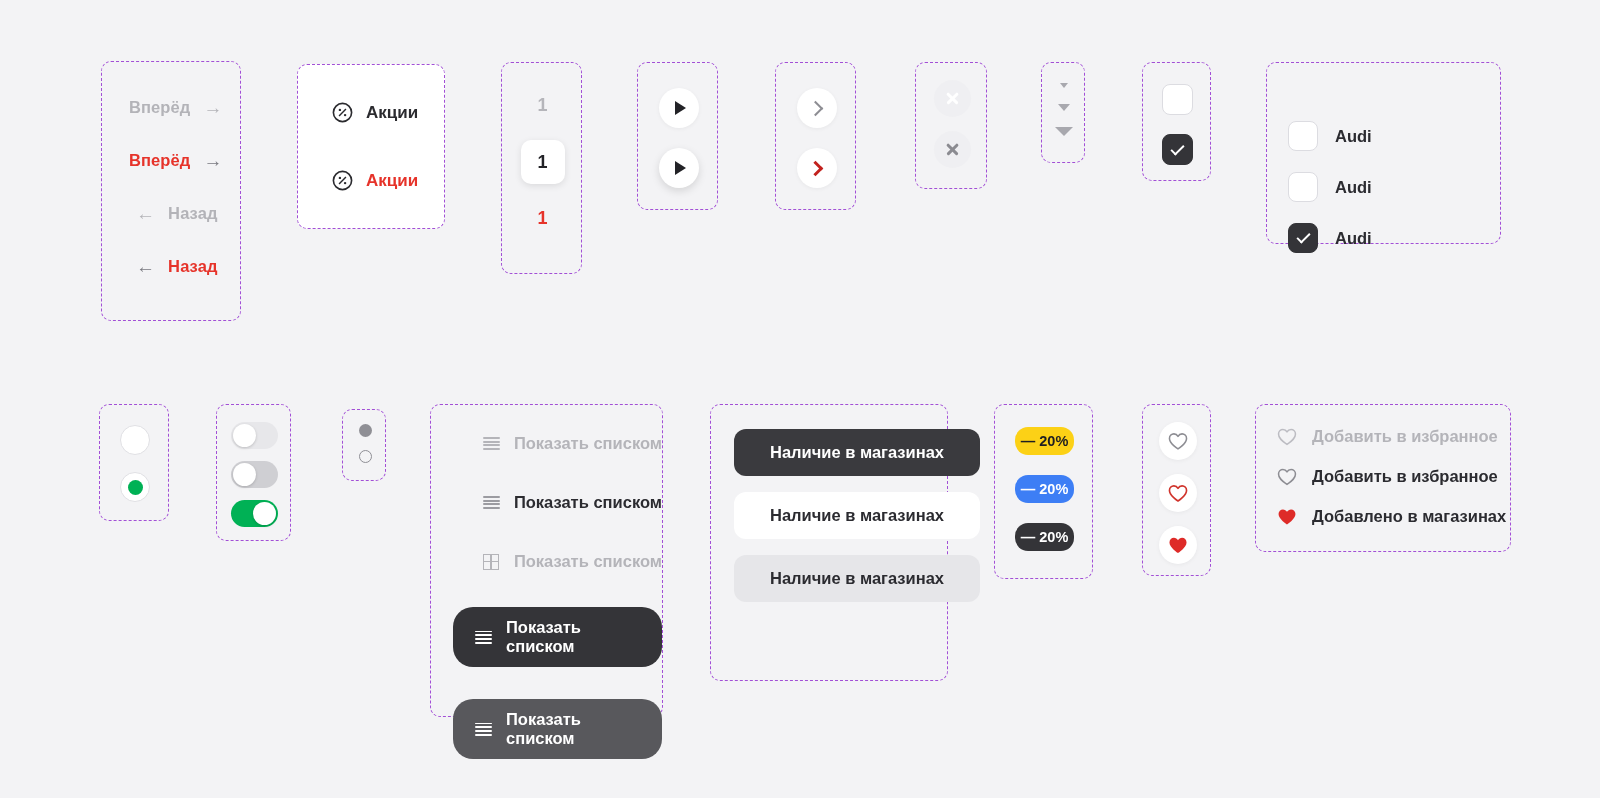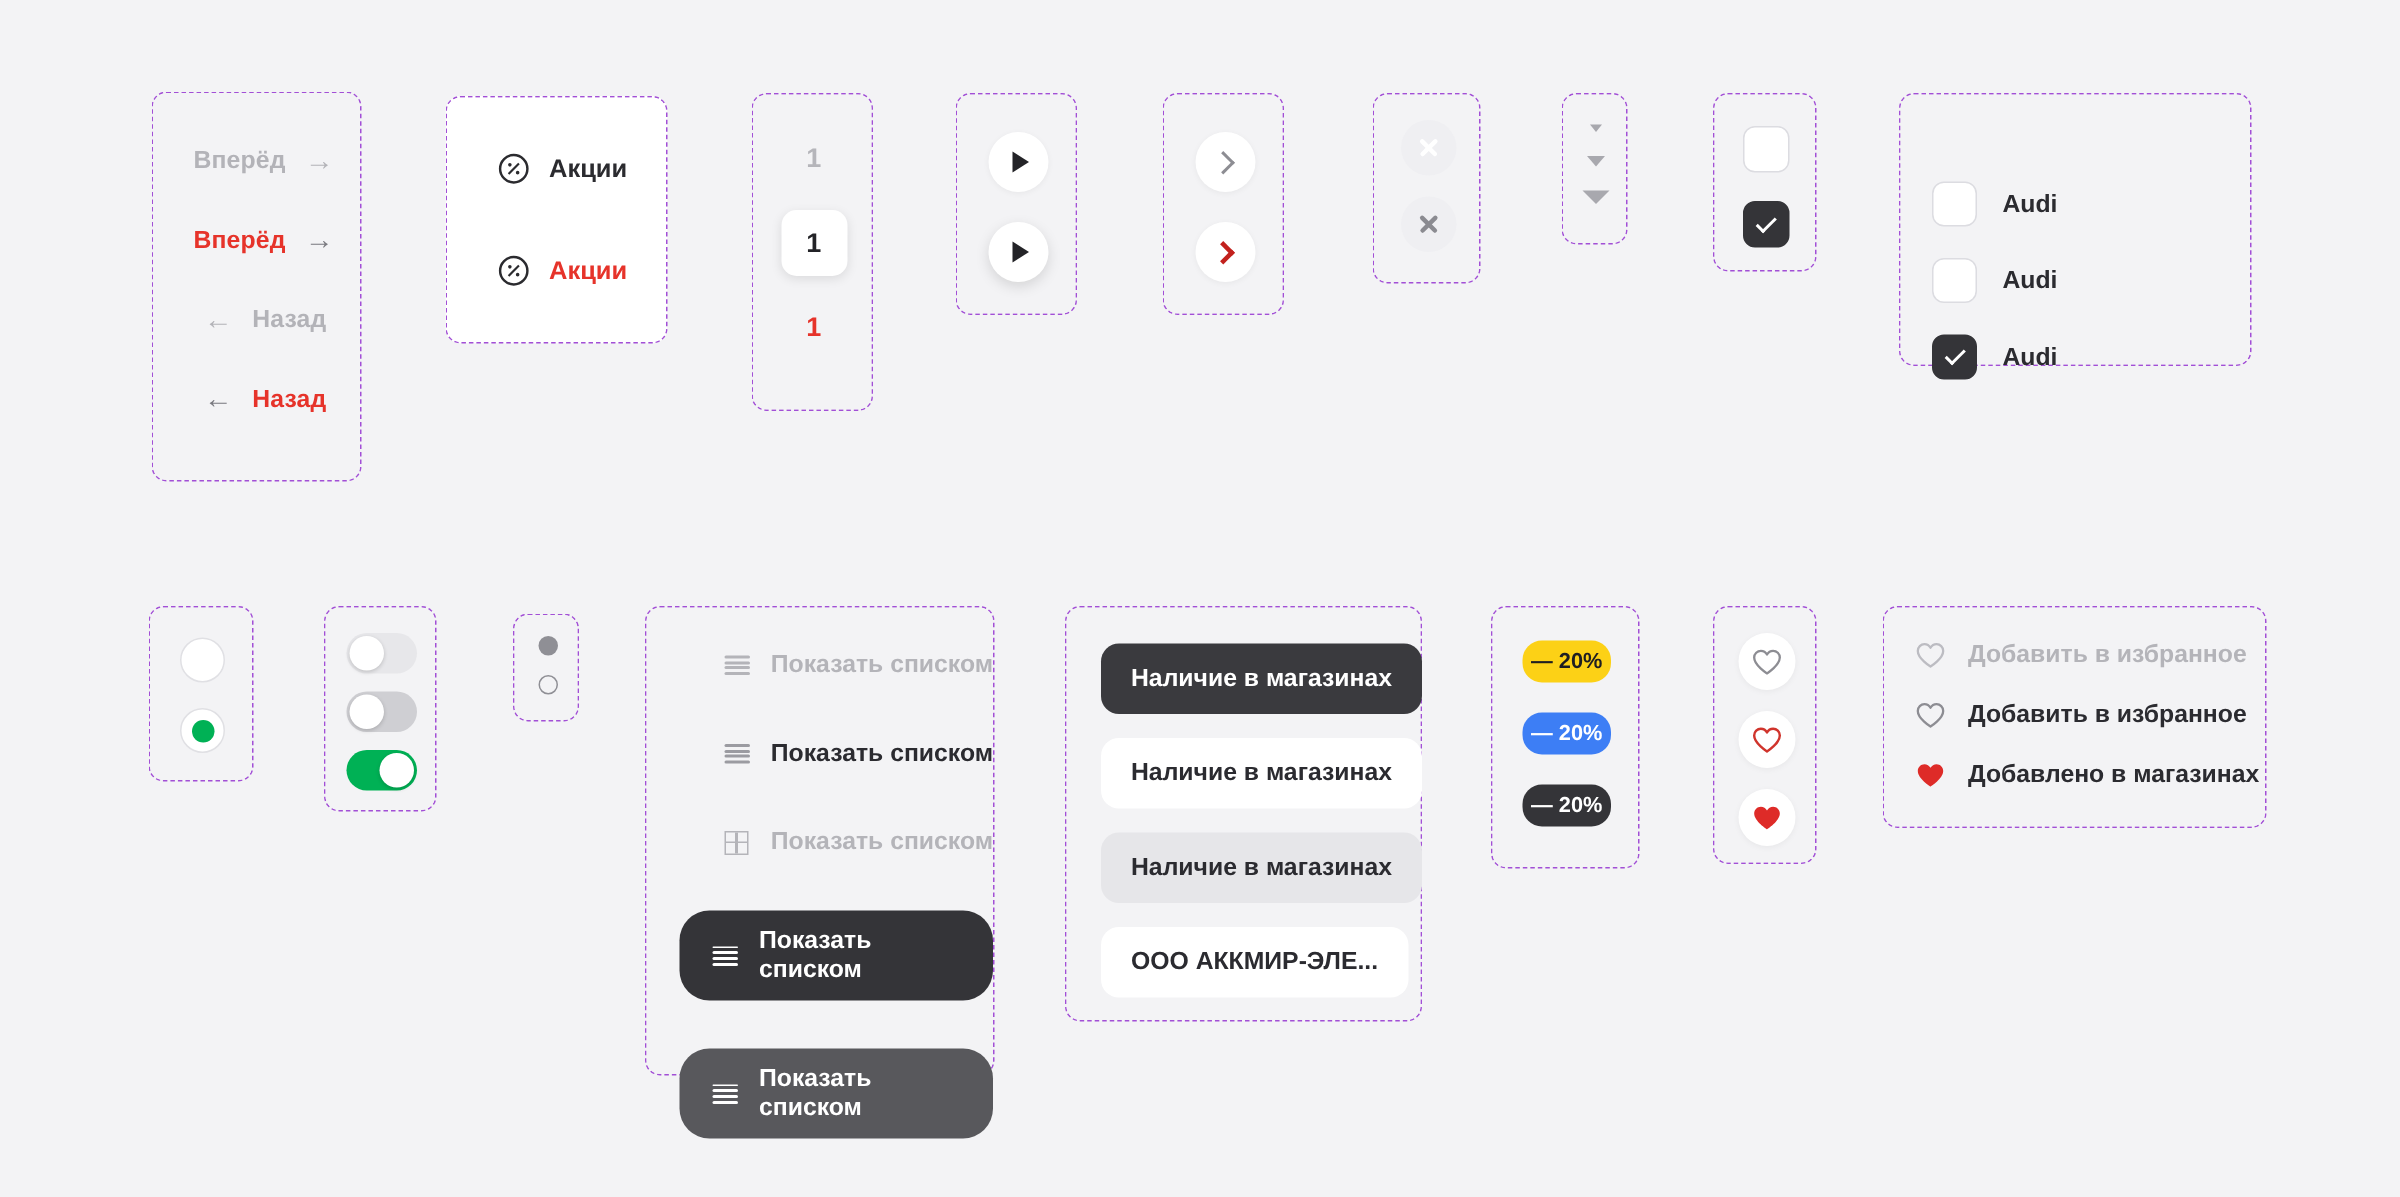--- a/index.html
+++ b/index.html
@@ -105,21 +105,21 @@
   .lvbtn.fill-dark  { background:#343438; color:#fff; }
   .lvbtn.fill-gray  { background:#58585c; color:#fff; }
   .ico-list { width:17px; height:13px; display:flex; flex-direction:column; justify-content:space-between; flex:0 0 17px; }
   .ico-list i { display:block; height:1.9px; border-radius:1px; background:currentColor; }
   .ico-grid { width:16px; height:16px; flex:0 0 16px; border:1.7px solid currentColor; position:relative; }
   .ico-grid:before, .ico-grid:after { content:""; position:absolute; background:currentColor; }
   .ico-grid:before { left:50%; top:0; width:1.7px; height:100%; margin-left:-0.85px; }
   .ico-grid:after { top:50%; left:0; height:1.7px; width:100%; margin-top:-0.85px; }
 
   
-  .chip { border-radius:12px; padding:14px 20px; font-size:16.5px; font-weight:700; white-space:nowrap; }
+  .chip { border-radius:12px; padding:14px 36px; font-size:16.5px; font-weight:700; white-space:nowrap; }
   .chip.dark  { background:#3a3a3e; color:#fff; }
   .chip.white { background:#fff; color:#2b2b30; }
   .chip.gray  { background:#e6e6e9; color:#2b2b30; }
 
   
   .badge { border-radius:13px; padding:6px 6px; font-size:14.5px; font-weight:700; display:inline-block; }
   .badge.yellow { background:#fcd116; color:#1e1e22; }
   .badge.blue   { background:#3d7ef5; color:#fff; }
   .badge.dark   { background:#343438; color:#fff; }
 
@@ -333,21 +333,20 @@
         <span>Показать списком</span>
       </div>
     </div>
   </div>
 
   <div class="frame" style="left:710px; top:404px; width:238px; height:277px;">
     <div class="col" style="position:absolute; left:23px; top:24px; gap:16px; align-items:flex-start;">
       <div class="chip dark">Наличие в магазинах</div>
       <div class="chip white">Наличие в магазинах</div>
       <div class="chip gray">Наличие в магазинах</div>
-      <div class="chip white">ООО АККМИР-ЭЛЕ...</div>
     </div>
   </div>
 
   <div class="frame" style="left:994px; top:404px; width:99px; height:175px;">
     <div class="col" style="position:absolute; left:0; top:22px; width:99px; align-items:center; gap:20px;">
       <span class="badge yellow">— 20%</span>
       <span class="badge blue">— 20%</span>
       <span class="badge dark">— 20%</span>
     </div>
   </div>

